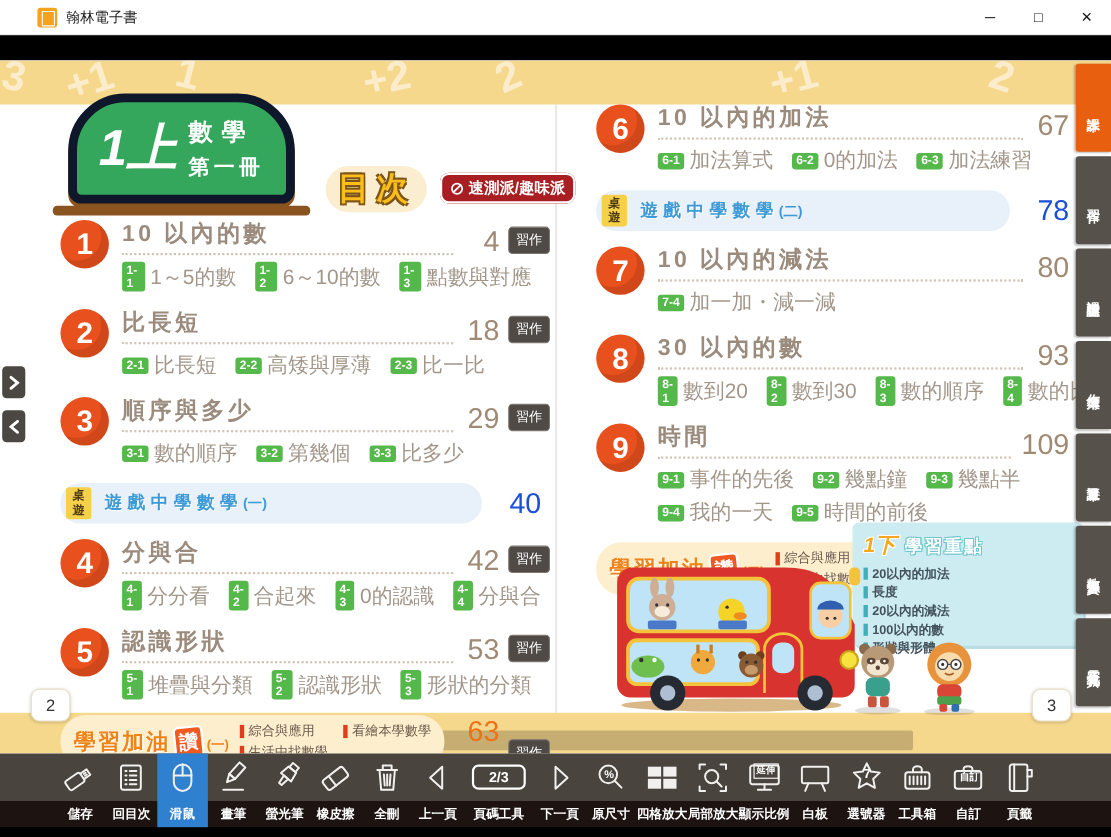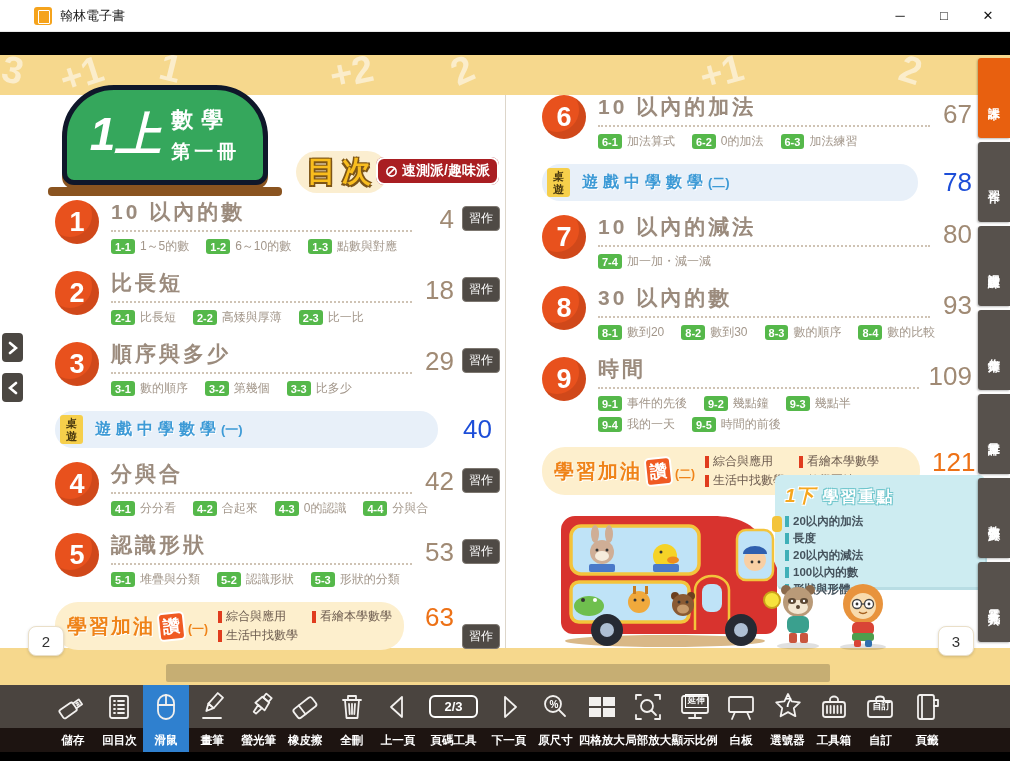--- a/index.html
+++ b/index.html
@@ -21,48 +21,48 @@
   .band-top { position:absolute; top:0; left:0; width:1010px; height:40px; background:#f6d88d; overflow:hidden; }
   .band-bottom { position:absolute; top:593px; left:0; width:1010px; height:37px; background:#f6d88d; }
   .bg-mark { position:absolute; font-size:38px; font-weight:bold; color:rgba(255,255,255,0.55); }
   .scroll-thumb { position:absolute; left:166px; top:609px; width:664px; height:18px; background:#c6ae73; border-radius:2px; cursor:pointer; }
   .spine { position:absolute; left:505px; top:40px; width:1px; height:553px; background:#ddd6ca; }
 
   .page-tab { position:absolute; top:571px; width:36px; height:30px; background:#fff; border:1px solid #eadfc8; border-radius:8px; box-shadow:0 1px 3px rgba(0,0,0,0.15); display:flex; align-items:center; justify-content:center; font-size:15px; color:#333; cursor:pointer; }
   .edge-btn { position:absolute; left:2px; width:21px; height:29px; background:#4b4742; border-radius:4px; display:flex; align-items:center; justify-content:center; cursor:pointer; }
 
   
-  .chalkboard { position:absolute; left:62px; top:30px; width:206px; height:100px; background:#35a75c; border:5px solid #0f172a; border-radius:52px 52px 12px 12px; box-shadow:0 4px 0 #8a5420; display:flex; align-items:center; justify-content:center; gap:10px; }
+  .chalkboard { position:absolute; left:62px; top:30px; width:206px; height:100px; background:#35a75c; border:8px solid #0f172a; border-radius:52px 52px 12px 12px; box-shadow:0 4px 0 #8a5420; display:flex; align-items:center; justify-content:center; gap:10px; }
   .cb-grade { color:#fff; font-size:46px; font-weight:bold; font-style:italic; }
   .cb-col { display:flex; flex-direction:column; gap:4px; }
   .cb-subject { color:#fff; font-size:22px; font-weight:bold; letter-spacing:8px; }
   .cb-volume { color:#fff; font-size:19px; font-weight:bold; letter-spacing:4px; }
   .cb-tray { position:absolute; left:48px; top:132px; width:234px; height:9px; background:#8a5420; border-radius:4px; }
   .toc-pill { position:absolute; left:296px; top:96px; width:92px; height:42px; background:#fbeed0; border-radius:21px; display:flex; align-items:center; justify-content:center; }
   .toc-text { font-size:29px; font-weight:900; color:#f9bd1e; letter-spacing:6px; text-shadow:1.5px 1.5px 0 #7d5517,-1.5px 1.5px 0 #7d5517,1.5px -1.5px 0 #7d5517,-1.5px -1.5px 0 #7d5517; }
-  .quick-link { position:absolute; left:376px; top:102px; height:28px; background:#a91e22; border-radius:8px; display:flex; align-items:center; padding:0 9px; gap:4px; cursor:pointer; box-shadow:0 0 0 2px #fff inset; }
+  .quick-link { position:absolute; left:400px; top:102px; height:28px; background:#a91e22; border-radius:8px; display:flex; align-items:center; padding:0 9px; gap:4px; cursor:pointer; box-shadow:0 0 0 2px #fff inset; }
   .quick-link span { color:#fff; font-size:14px; font-weight:bold; }
 
   
   #left-rows { position:absolute; left:55px; top:143px; width:445px; }
   #right-rows { position:absolute; left:542px; top:38px; width:438px; }
   .chapter { display:flex; margin-bottom:10px; }
   .ch-circle { width:44px; height:44px; border-radius:50%; background:#e8511d; box-shadow:inset -7px -7px 0 rgba(0,0,0,0.10); position:relative; margin-right:12px; flex:none; margin-top:2px; }
   .ch-num { position:absolute; inset:0; display:flex; align-items:center; justify-content:center; color:#fff; font-size:27px; font-weight:bold; }
   .ch-body { flex:1; min-width:0; }
   .ch-top { display:flex; align-items:flex-end; }
   .ch-titleline { flex:1; border-bottom:2px dotted #cfc3b4; padding-bottom:4px; margin-right:10px; cursor:pointer; }
   .ch-title { font-size:21px; font-weight:bold; color:#9b8b7d; letter-spacing:3px; white-space:nowrap; }
   .ch-page { font-size:26px; color:#a08a74; min-width:32px; text-align:right; margin-right:8px; line-height:1; cursor:pointer; }
   .ch-wb { background:#4f4a45; color:#fff; font-size:12px; padding:3px 6px; border-radius:4px; border:1px solid #7d7770; align-self:flex-end; margin-bottom:1px; cursor:pointer; white-space:nowrap; }
   .ch-subs { margin-top:6px; }
   .sub-line { display:flex; margin-bottom:4px; }
   .sub-item { display:flex; align-items:center; margin-right:17px; cursor:pointer; }
   .sub-code { background:#55b84a; color:#fff; font-weight:bold; font-size:11px; border-radius:3px; padding:1.5px 4px; margin-right:5px; }
-  .sub-label { font-size:12px; color:#a2968a; white-space:nowrap; }
+  .sub-label { font-size:19px; color:#a2968a; white-space:nowrap; }
 
   .game-row { display:flex; align-items:center; margin:4px 0 12px; }
   .game-pill { flex:1; background:#e8f0f9; border-radius:18px; display:flex; align-items:center; padding:4px 10px 4px 5px; margin-right:16px; cursor:pointer; }
   .game-badge { width:23px; background:#f6cf4b; border-radius:3px; display:flex; flex-direction:column; align-items:center; font-size:11px; font-weight:bold; color:#4a3a10; padding:2px 0; margin-right:12px; line-height:1.15; }
   .game-title { font-size:16px; font-weight:bold; color:#3d9ad6; letter-spacing:5px; text-shadow:1px 1px 0 #fff; }
   .game-part { font-size:13px; font-weight:bold; color:#3d9ad6; }
   .game-page { font-size:26px; color:#1d4ed8; width:38px; text-align:right; margin-right:8px; cursor:pointer; }
 
   .boost-row { display:flex; align-items:flex-start; }
   .boost-pill { flex:1; background:#fdefcd; border-radius:23px; display:flex; align-items:center; padding:6px 12px; margin-right:12px; cursor:pointer; }

